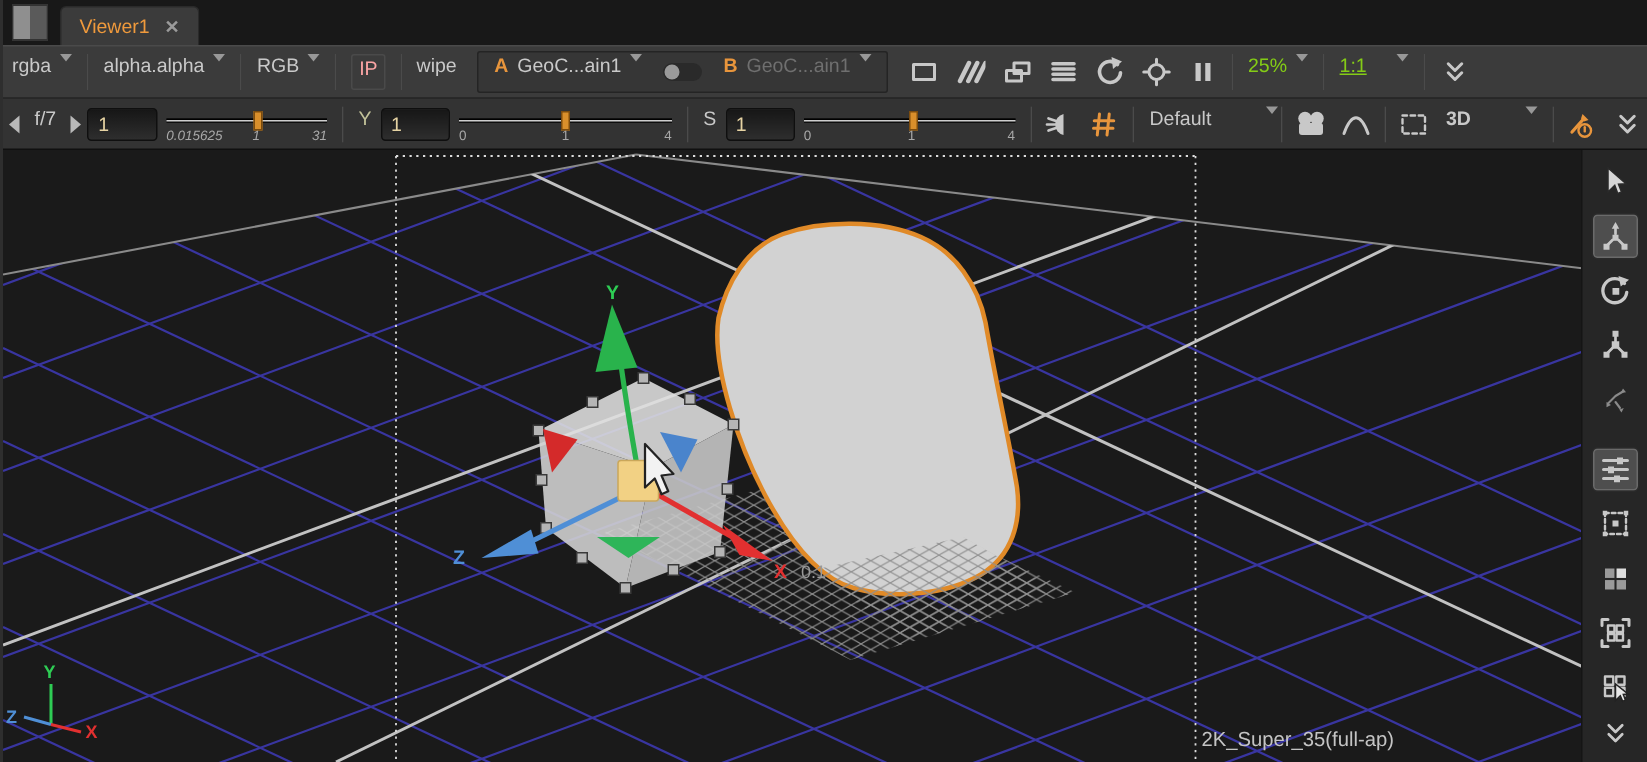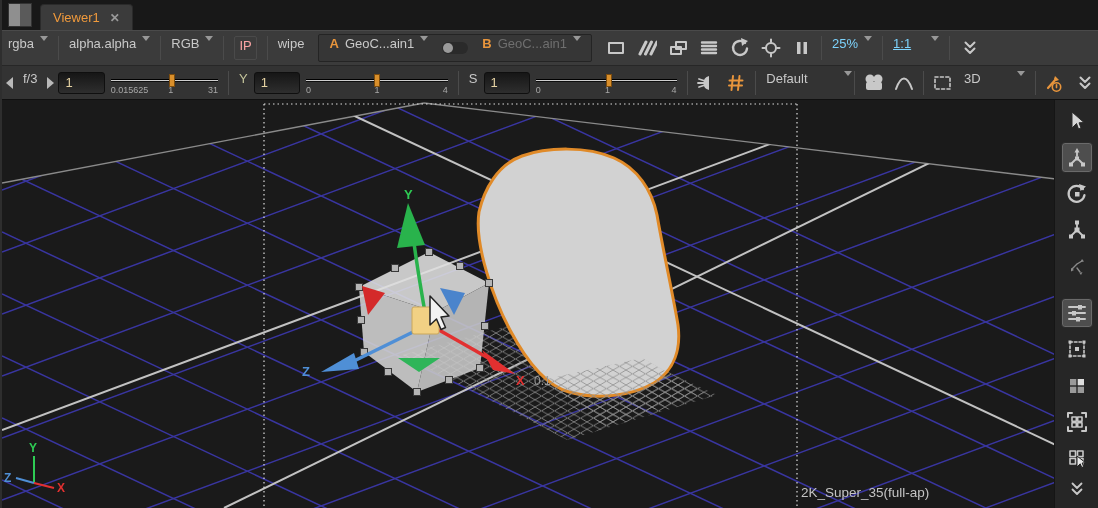--- a/index.html
+++ b/index.html
@@ -30,34 +30,34 @@
   .letter-a, .letter-b { color:#e8953c; margin-right:6px; font-weight:bold; }
   .ab-group { display:flex; align-items:center; background:#363636; border:1px solid #242424; border-radius:2px; height:28px; margin:0 8px; padding:0 4px; }
   .ip-box { border:1px solid #4a4a4a; border-radius:2px; padding:1px 4px; color:#fca5a5; }
   .wipe-toggle { width:26px; height:12px; background:#2a2a2a; border-radius:6px; margin:0 8px; position:relative; }
   .wipe-toggle .knob { position:absolute; left:1px; top:1px; width:10px; height:10px; border-radius:50%; background:#9a9a9a; }
   .ibtn { width:27px; height:26px; display:flex; align-items:center; justify-content:center; margin:0 2px; border-radius:3px; }
   .ic { stroke:#c8c8c8; fill:none; stroke-width:2; stroke-linecap:round; stroke-linejoin:round; }
   .icf { fill:#c8c8c8; stroke:none; }
   .ic-orange { stroke:#e8953c; }
   .icf-orange { fill:#e8953c; stroke:none; }
-  .num-dd { color:#7dd3fc; }
+  .num-dd { color:#84cc16; }
   
   .arrow-btn { width:0; height:0; margin:0 4px; }
   .arrow-left  { border-top:6px solid transparent; border-bottom:6px solid transparent; border-right:7px solid #b9b9b9; }
   .arrow-right { border-top:6px solid transparent; border-bottom:6px solid transparent; border-left:7px solid #b9b9b9; }
   .field { width:48px; height:22px; background:linear-gradient(#161616,#2e2e2e); border:1px solid #0f0f0f; border-radius:3px;
            color:#e6d3a3; font-size:13px; padding:2px 0 0 6px; }
   .slider { position:relative; height:30px; margin:0 6px; }
   .slider .track { position:absolute; left:0; right:0; top:11px; height:3px; background:#0e0e0e; border-top:1px solid #000; }
   .slider .track-line { position:absolute; left:0; right:0; top:12px; height:1px; background:#cfcfcf; }
   .slider .handle { position:absolute; top:6px; width:6px; height:13px; background:#d98f2b; border:1px solid #7c4c0e; }
   .slider .tick { position:absolute; top:17px; font-size:9px; color:#a8a8a8; }
   .tick-l { left:0; } .tick-m { transform:translateX(-50%); } .tick-r { right:0; }
-  .gain-slider { width:112px; } .gamma-slider { width:148px; } .sat-slider { width:147px; }
+  .gain-slider { width:112px;font-style:italic; } .gamma-slider { width:148px; } .sat-slider { width:147px; }
   
   #viewport { position:absolute; left:0; top:100px; width:1054px; height:408px; }
   
   #right-tools { position:absolute; right:0; top:100px; width:44px; height:408px; background:#262626; border-left:1px solid #151515;
                  display:flex; flex-direction:column; align-items:center; }
   .rt-btn { width:32px; height:32px; display:flex; align-items:center; justify-content:center; margin-top:6px; border-radius:4px; }
   .rt-sel { background:#4e4e4e; border:1px solid #2a2a2a; box-shadow:inset 0 0 0 1px #6a6a6a; }
   .rt-gap { margin-top:16px; }
   .rt-bottom { margin-top:auto; margin-bottom:4px; }
 </style>
@@ -170,21 +170,21 @@
     <div class="sep"></div>
     <div class="ibtn">
       <svg width="18" height="18">
           <path class="ic" d="M4.5 3.5 L9 8 L13.5 3.5 M4.5 9.5 L9 14 L13.5 9.5"></path>
         </svg>
     </div>
   </div>
 
   <div id="toolbar-adjust" class="toolbar">
     <div class="arrow-btn arrow-left"></div>
-    <div class="tb-item">f/3</div>
+    <div class="tb-item">f/7</div>
     <div class="arrow-btn arrow-right"></div>
     <div class="field">1</div>
     <div class="slider gain-slider">
       <div class="track"></div>
         <div class="track-line"></div>
       <div class="handle" style="left:54%;"></div>
       <span class="tick tick-l">0.015625</span>
       <span class="tick tick-m" style="left:56%;">1</span>
       <span class="tick tick-r">31</span>
     </div>
@@ -240,21 +240,21 @@
       <svg width="22" height="22">
           <path class="ic" d="M3 17 C8 3 14 3 19 17"></path>
         </svg>
     </div>
     <div class="sep"></div>
     <div class="ibtn">
       <svg width="22" height="22">
           <rect class="ic" style="stroke-width:1.6;stroke-dasharray:3 2.4" x="3" y="5" width="15" height="12"></rect>
         </svg>
     </div>
-    <div class="tb-item dd" style="width:76px;">
+    <div class="tb-item dd" style="width:76px;font-weight:bold;">
       <span>3D</span>
         <span class="caret" style="margin-left:auto;"></span>
     </div>
     <div class="sep"></div>
     <div class="ibtn">
       <svg width="24" height="24">
           <path class="ic ic-orange" style="stroke-width:2.2" d="M5 17 L13 8"></path>
           <polygon class="icf-orange" points="12,5 16,9 13,10 11,8"></polygon>
           <circle class="ic ic-orange" style="stroke-width:1.6" cx="13.5" cy="16" r="4.2"></circle>
           <path class="ic ic-orange" style="stroke-width:1.6" d="M13.5 13.8 V16.6"></path>

